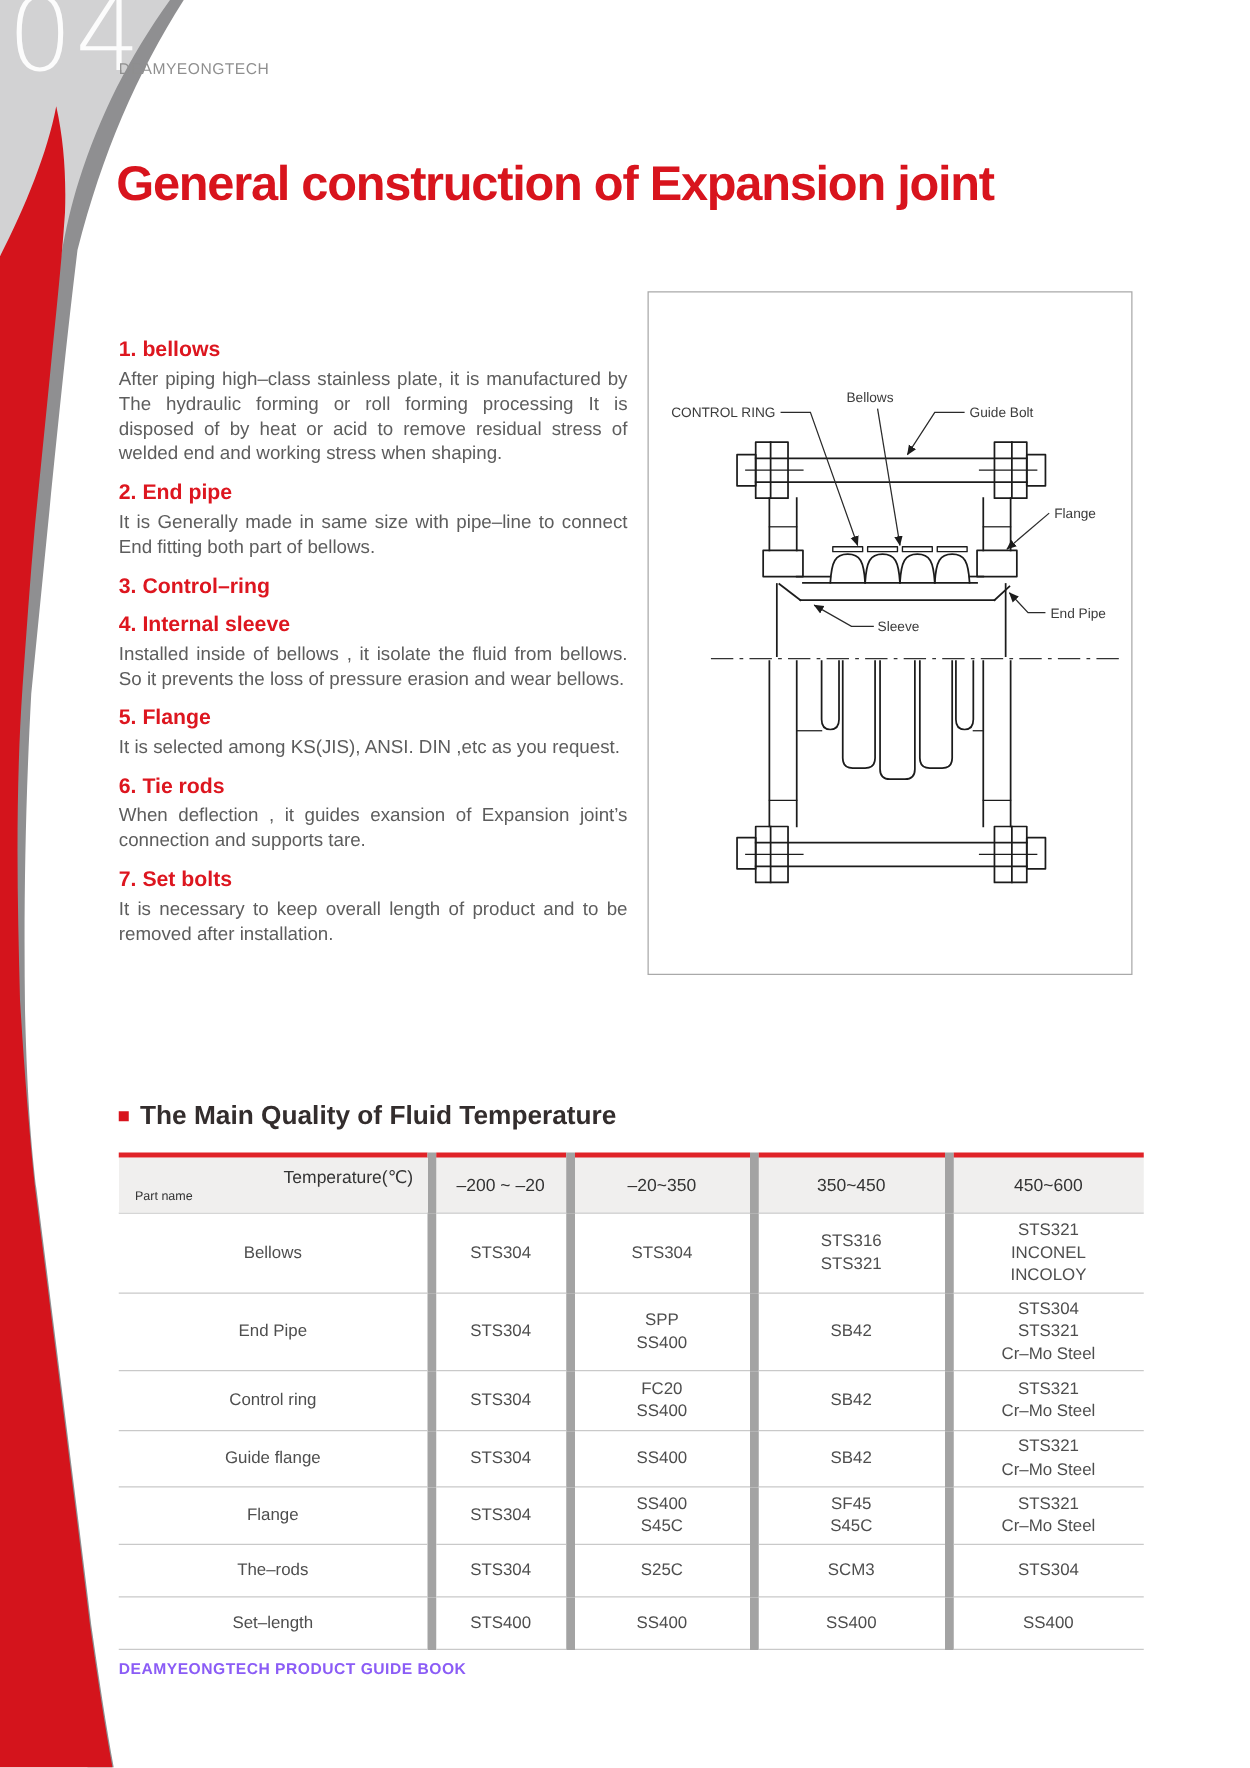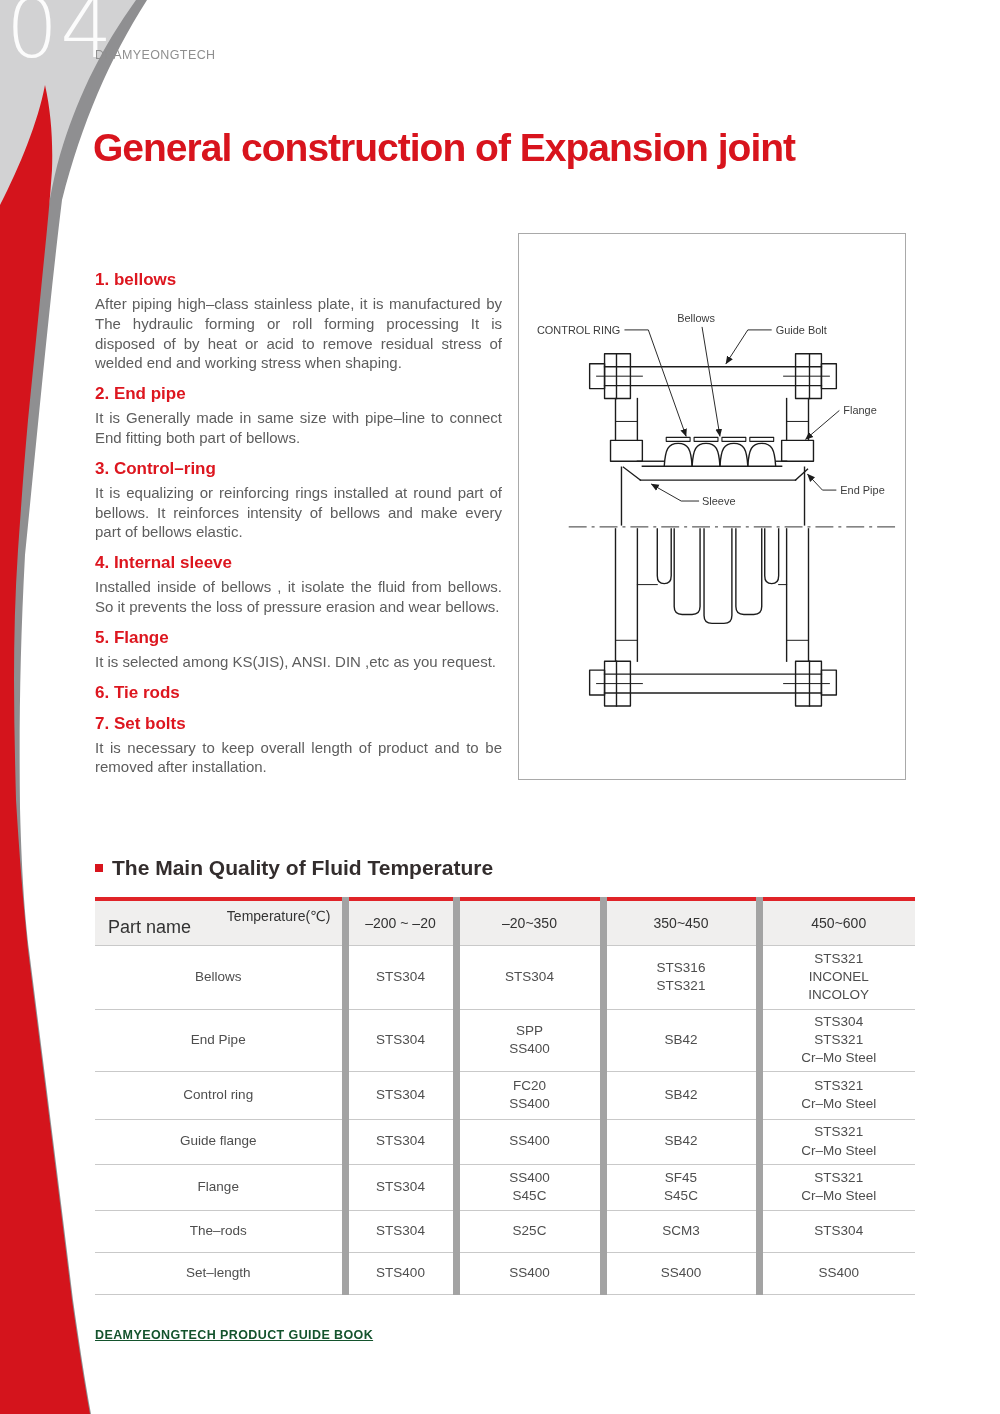--- a/index.html
+++ b/index.html
@@ -24,21 +24,21 @@
   .text-col{position:absolute;left:95px;top:226px;width:407px;margin-top:44px;}
   .sec{margin:0 0 11px 0;}
   .sec-h{font-size:17px;font-weight:bold;color:#dd161f;margin:0 0 4px 0;}
   .sec-p{font-size:15px;color:#5d5d5d;line-height:1.32;text-align:justify;margin:0;}
   .figure{
     position:absolute;left:518px;top:233px;width:388px;height:547px;
     border:1px solid #a9a9a9;background:#fff;box-sizing:border-box;
   }
   .figure svg{display:block;width:100%;height:100%;}
   .tbl-wrap{position:absolute;left:95px;top:856px;width:820px;}
-  .tbl-title{display:flex;align-items:center;gap:9px;font-size:21px;font-weight:bold;color:#332d2d;}
+  .tbl-title{display:flex;align-items:center;gap:9px;font-size:21px;font-weight:bold;color:#332d2d;margin-top:25px;}
   .bullet{width:8px;height:8px;background:#d8141d;flex:0 0 auto;}
   table.qtable{
     width:820px;border-collapse:collapse;margin-top:17px;
     border-top:4px solid #e02328;table-layout:fixed;
   }
   table.qtable th,table.qtable td{
     border-bottom:1px solid #c9c9c9;border-left:7px solid #a3a3a3;
     text-align:center;vertical-align:middle;padding:0 4px;box-sizing:border-box;
   }
   table.qtable th:first-child,table.qtable td:first-child{border-left:none;}
@@ -49,27 +49,27 @@
     position:relative;
     background:
       linear-gradient(to bottom right,
         rgba(0,0,0,0) calc(50% - 0.7px),
         #b8b8b8 calc(50% - 0.7px),
         #b8b8b8 calc(50% + 0.7px),
         rgba(0,0,0,0) calc(50% + 0.7px)),
       #f0efee;
   }
   th.corner .c-top{position:absolute;top:7px;right:11px;font-size:14px;color:#333;}
-  th.corner .c-bot{position:absolute;bottom:7px;left:13px;font-size:18px;color:#333;margin-top:28px;}
+  th.corner .c-bot{position:absolute;bottom:7px;left:13px;font-size:10px;color:#333;margin-top:28px;}
   table.qtable td{
     font-size:13.5px;color:#4e4e4e;line-height:1.35;white-space:pre-line;
   }
   .footer{
     position:absolute;left:95px;top:1328px;font-size:12.5px;font-weight:bold;
-    color:#14532d;letter-spacing:0.4px;text-decoration:underline;
+    color:#8b5cf6;letter-spacing:0.4px;
   }
   .dwg{stroke:#1c1c1c;stroke-width:1.4;fill:none;stroke-linejoin:round;stroke-linecap:square;}
   .dwg-thin{stroke:#2a2a2a;stroke-width:1;fill:none;}
   .lbl{font-size:11px;fill:#3c3c3c;font-family:"Liberation Sans",sans-serif;}
 </style>
 </head>
 <body>
 
 <svg class="deco" viewBox="0 0 200 1414" preserveAspectRatio="none" aria-hidden="true">
   <path fill="#8f8f91" d="M147,0
@@ -95,32 +95,32 @@
   <div class="sec">
     <h3 class="sec-h">1. bellows</h3>
     <p class="sec-p">After piping high–class stainless plate, it is manufactured by The hydraulic forming or roll forming processing It is disposed of by heat or acid to remove residual stress of welded end and working stress when shaping.</p>
   </div>
   <div class="sec">
     <h3 class="sec-h">2. End pipe</h3>
     <p class="sec-p">It is Generally made in same size with pipe–line to connect End fitting both part of bellows.</p>
   </div>
   <div class="sec">
     <h3 class="sec-h">3. Control–ring</h3>
-    <p class="sec-p">It is equalizing or reinforcing rings installed at round part of bellows. It reinforces intensity of bellows and make every part of bellows elastic.</p>
   </div>
   <div class="sec">
     <h3 class="sec-h">4. Internal sleeve</h3>
     <p class="sec-p">Installed inside of bellows , it isolate the fluid from bellows. So it prevents the loss of pressure erasion and wear bellows.</p>
   </div>
   <div class="sec">
     <h3 class="sec-h">5. Flange</h3>
     <p class="sec-p">It is selected among KS(JIS), ANSI. DIN ,etc as you request.</p>
   </div>
   <div class="sec">
     <h3 class="sec-h">6. Tie rods</h3>
+    <p class="sec-p">When deflection , it guides exansion of Expansion joint’s connection and supports tare.</p>
   </div>
   <div class="sec">
     <h3 class="sec-h">7. Set bolts</h3>
     <p class="sec-p">It is necessary to keep overall length of product and to be removed after installation.</p>
   </div>
 </div>
 
 <div class="figure">
   <svg viewBox="0 0 388 547">
     <defs>

